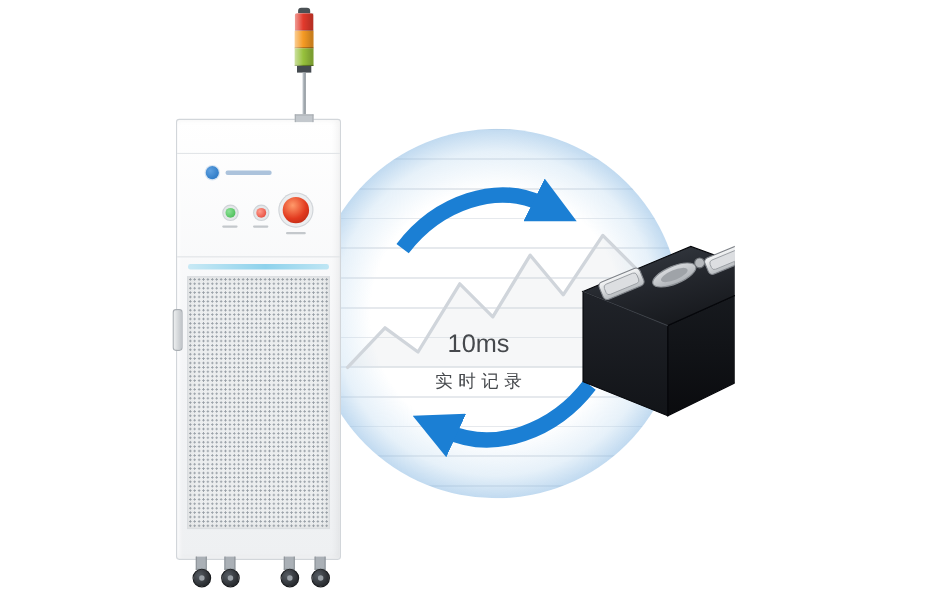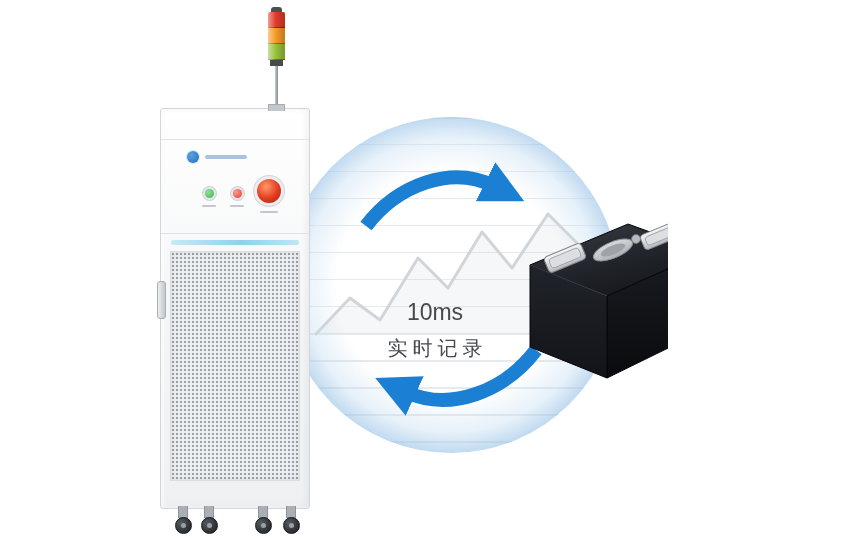--- a/index.html
+++ b/index.html
@@ -31,21 +31,21 @@
         rgba(96,156,210,0.95) 91%,
         rgba(150,195,235,0.55) 97%,
         rgba(255,255,255,0) 100%),
       repeating-linear-gradient(to bottom, #e6e9ed 0px, #e6e9ed 1.5px, transparent 1.5px, transparent 27px);
   }
 
   .overlay{position:absolute;left:0;top:0;width:842px;height:554px;pointer-events:none;}
 
   .cycle-text{position:absolute;left:340px;top:299px;width:190px;text-align:center;color:var(--text_dark);}
   .cycle-text .val{font-size:23px;line-height:26px;font-weight:400;}
-  .cycle-text .cap{font-size:20px;line-height:24px;margin-top:11px;letter-spacing:5px;text-indent:5px;}
+  .cycle-text .cap{font-size:16px;line-height:24px;margin-top:11px;letter-spacing:5px;text-indent:5px;}
 
   
   .cabinet{position:absolute;left:160px;top:108px;width:148px;height:399px;
     background:linear-gradient(180deg,#ffffff,#f3f4f6 60%,#eef0f2);
     border:1px solid #d2d6da;border-radius:3px;
     box-shadow:inset -3px 0 6px rgba(0,0,0,0.05), inset 2px 0 4px rgba(255,255,255,0.8);}
   .cab-seam-top{position:absolute;left:0;right:0;top:30px;height:1px;background:#e2e5e8;}
   .panel{position:absolute;left:0;right:0;top:30px;height:94px;border-bottom:1px solid #e0e3e6;}
   .logo-dot{position:absolute;left:26px;top:12px;width:12px;height:12px;border-radius:50%;
     background:radial-gradient(circle at 35% 35%, #5ea0e0, var(--brand_blue));box-shadow:0 0 0 1px #d7e4f2;}

